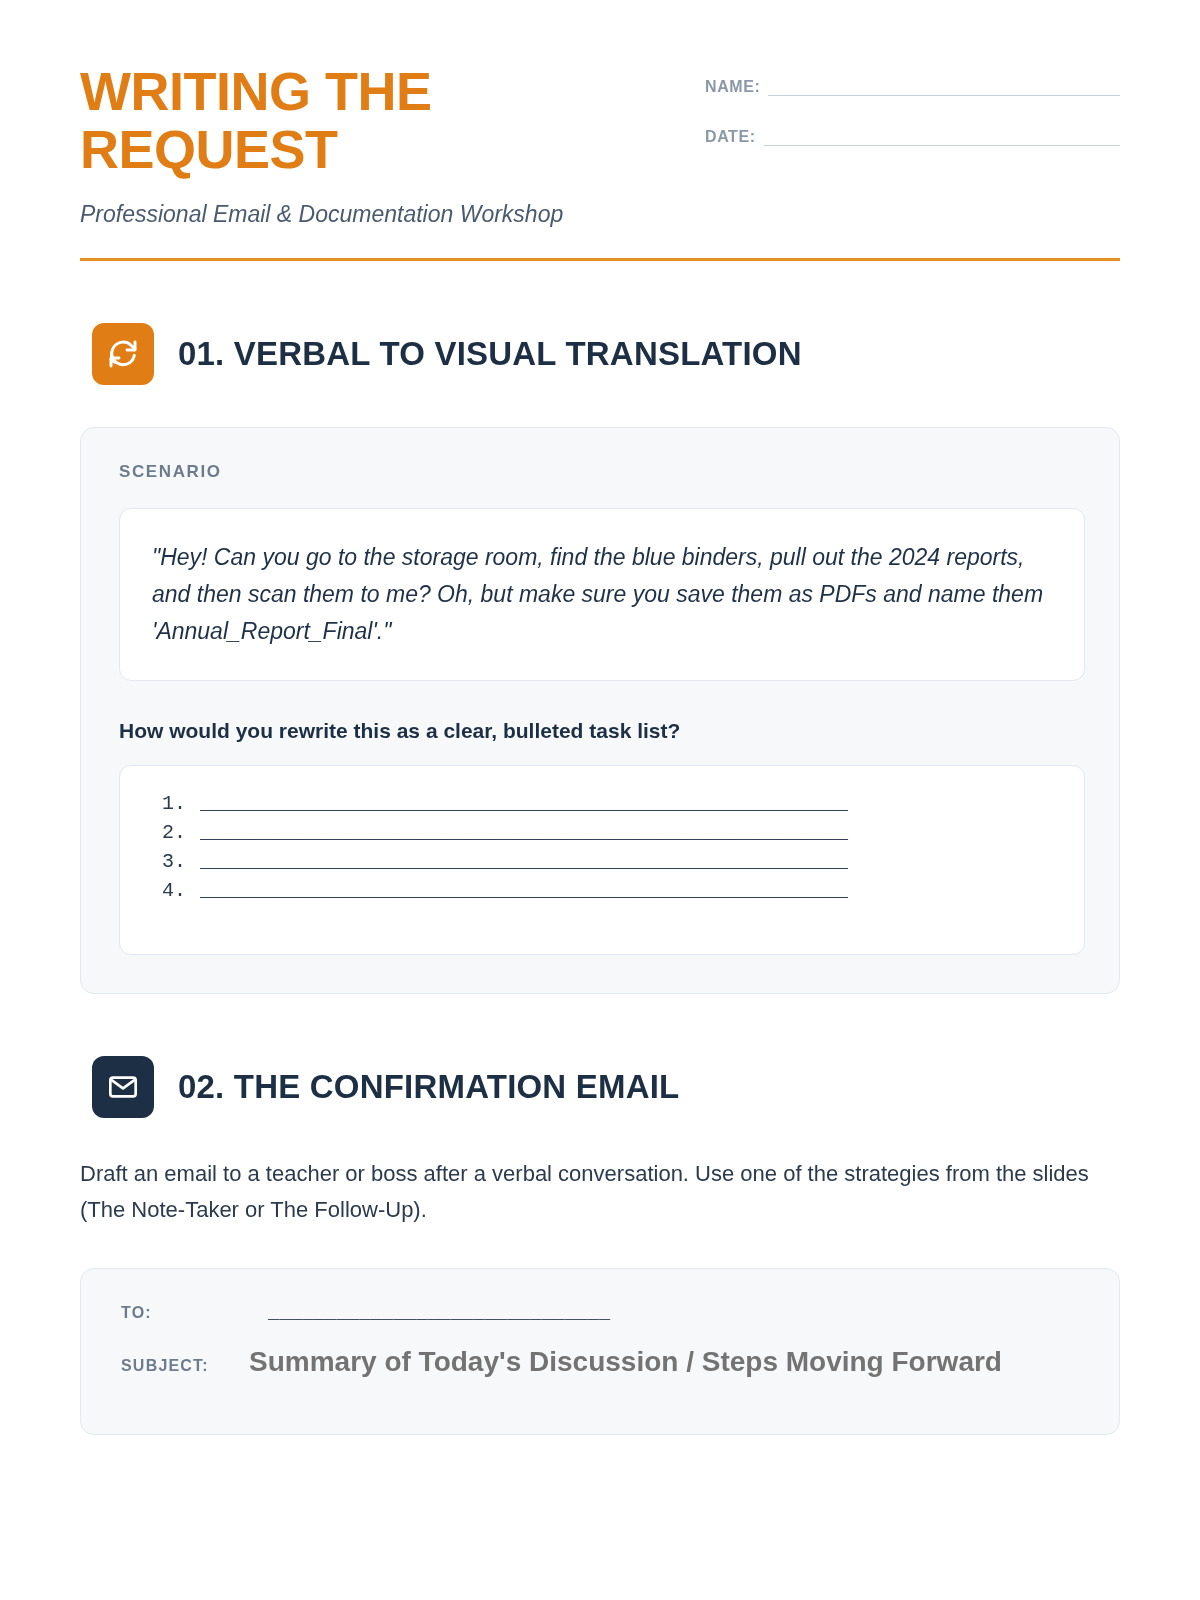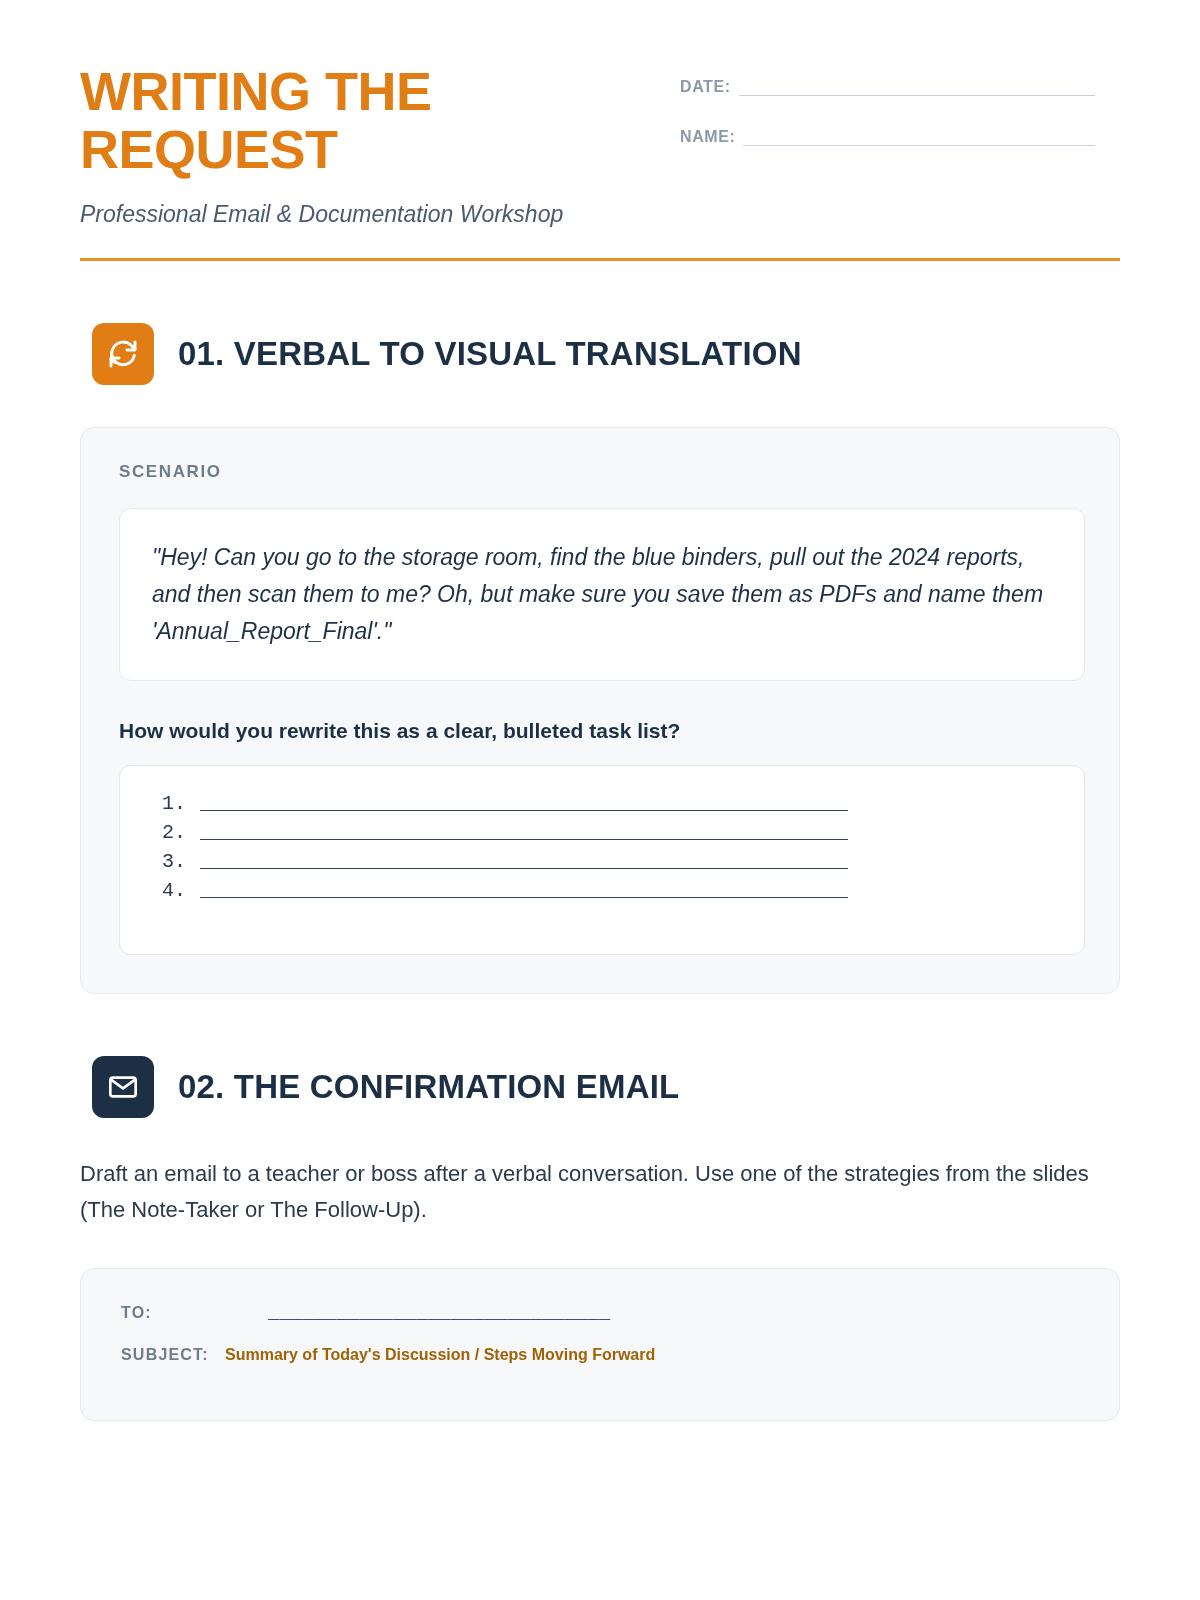--- a/index.html
+++ b/index.html
@@ -16,21 +16,21 @@
   }
   .page {
     width: 1200px;
     padding: 62px 80px 40px 80px;
   }
 
   
   .header {
     display: flex;
     align-items: flex-start;
-    justify-content: flex-start;
+    justify-content: space-between;
   }
   .header-left {
     max-width: 600px;
   }
   .doc-title {
     font-size: 54px;
     line-height: 1.08;
     font-weight: 800;
     color: #e07d15;
     letter-spacing: -0.5px;
@@ -191,42 +191,43 @@
     flex: none;
   }
   .email-blank {
     font-family: "Liberation Mono", monospace;
     font-size: 19px;
     color: #2b3a4c;
     letter-spacing: 0px;
     margin-left: 43px;
   }
   .email-value {
-    font-size: 16px;
+    font-size: 28px;
     font-weight: 700;
-    color: #a16207;
+    color: #737373;
+    margin-left: 24px;
   }
 </style>
 </head>
 <body>
 
 <div class="page">
 
   <div class="header">
     <div class="header-left">
       <h1 class="doc-title">WRITING THE REQUEST</h1>
       <div class="doc-subtitle">Professional Email &amp; Documentation Workshop</div>
     </div>
     <div class="header-right">
       <div class="field-row">
+        <span class="field-label">NAME:</span>
+        <span class="field-line"></span>
+      </div>
+      <div class="field-row">
         <span class="field-label">DATE:</span>
-        <span class="field-line"></span>
-      </div>
-      <div class="field-row">
-        <span class="field-label">NAME:</span>
         <span class="field-line"></span>
       </div>
     </div>
   </div>
   <div class="header-rule"></div>
 
   <div class="section">
     <div class="section-head">
       <div class="sec-icon orange">
         <svg width="32" height="32" viewBox="0 0 24 24" fill="none" stroke="#ffffff" stroke-width="2.2" stroke-linecap="round" stroke-linejoin="round">

